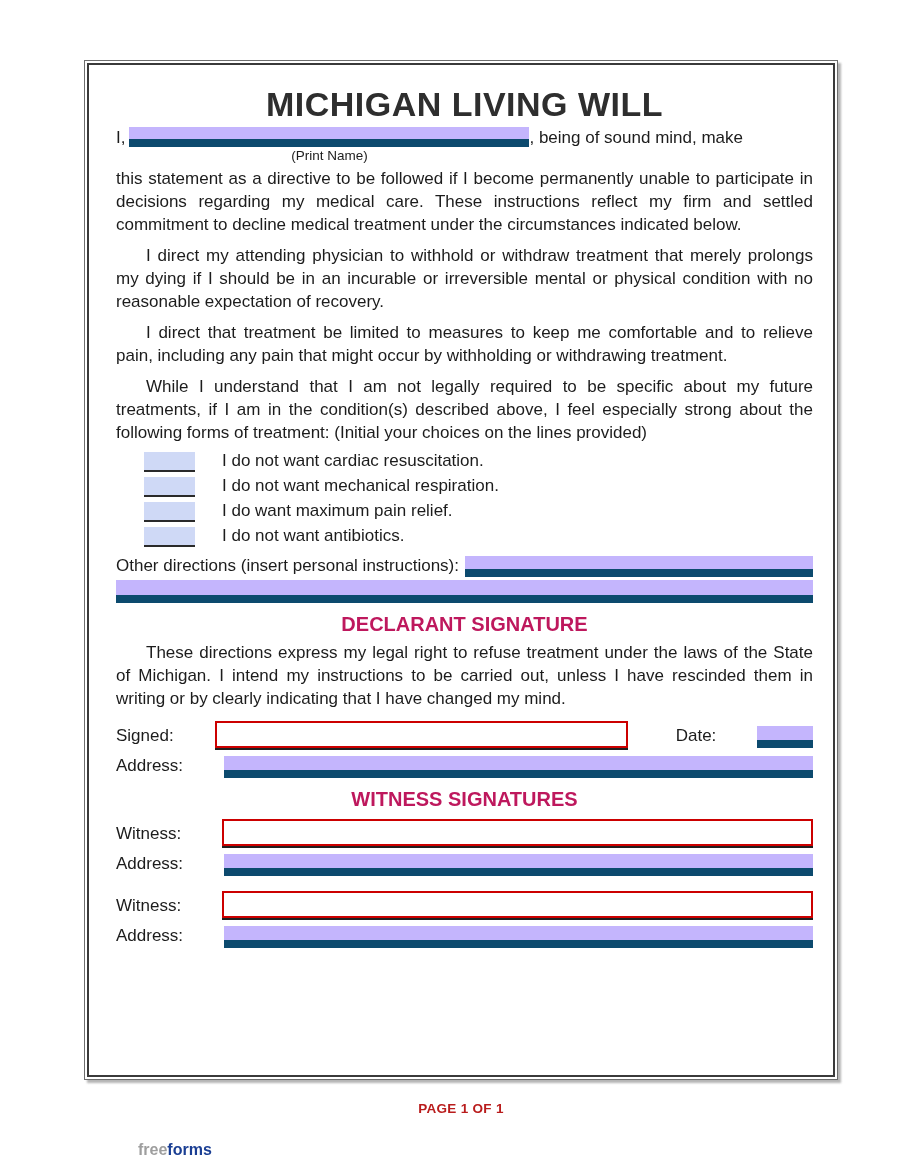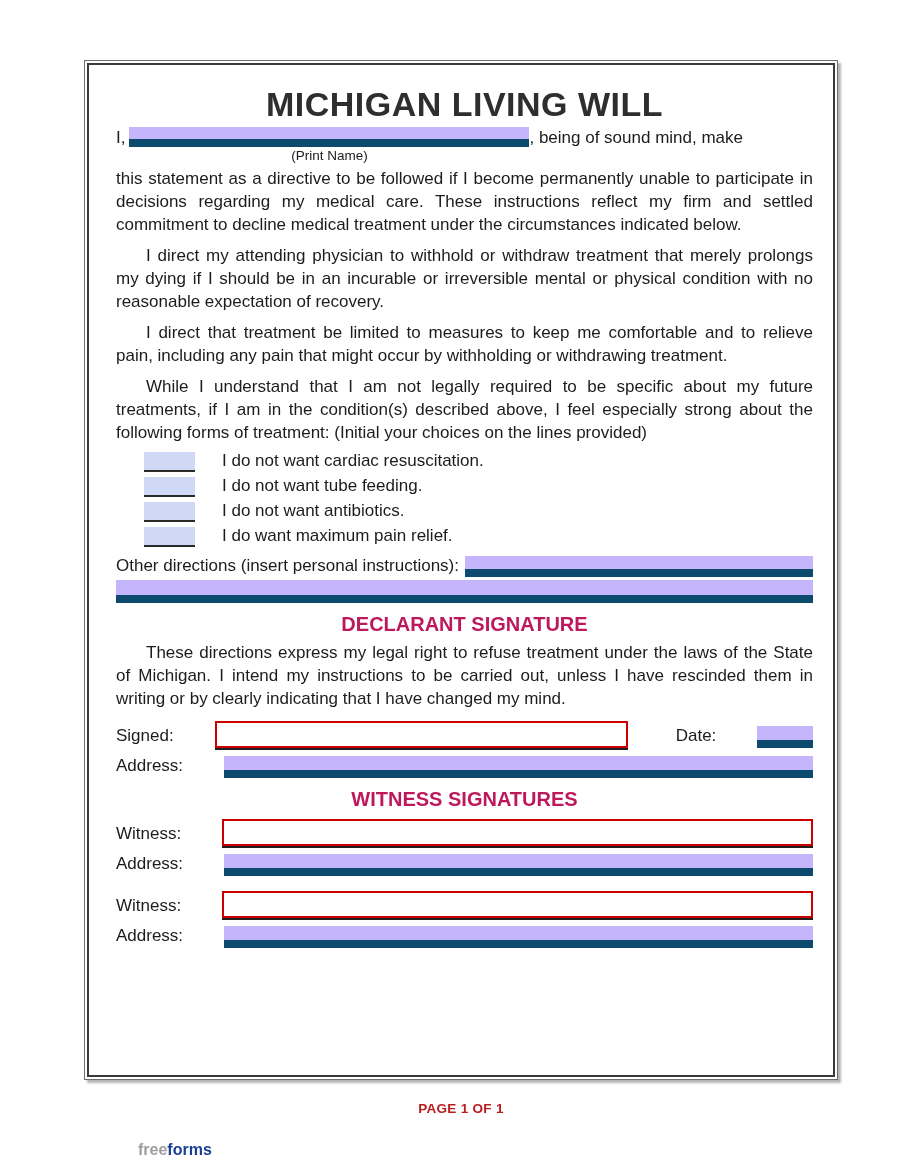--- a/index.html
+++ b/index.html
@@ -114,29 +114,29 @@
       <p class="para">I direct that treatment be limited to measures to keep me comfortable and to relieve pain, including any pain that might occur by withholding or withdrawing treatment.</p>
       <p class="para tight">While I understand that I am not legally required to be specific about my future treatments, if I am in the condition(s) described above, I feel especially strong about the following forms of treatment: (Initial your choices on the lines provided)</p>
 
       <div class="options">
         <div class="option-row">
           <span class="initial-box"></span>
           <span class="option-label">I do not want cardiac resuscitation.</span>
         </div>
         <div class="option-row">
           <span class="initial-box"></span>
-          <span class="option-label">I do not want tube feeding.</span>
+          <span class="option-label">I do not want mechanical respiration.</span>
+        </div>
+        <div class="option-row">
+          <span class="initial-box"></span>
+          <span class="option-label">I do want maximum pain relief.</span>
         </div>
         <div class="option-row">
           <span class="initial-box"></span>
           <span class="option-label">I do not want antibiotics.</span>
-        </div>
-        <div class="option-row">
-          <span class="initial-box"></span>
-          <span class="option-label">I do want maximum pain relief.</span>
         </div>
       </div>
 
       <div class="other-line">
         <span class="other-label">Other directions (insert personal instructions):</span>
         <span class="field other-field-1"></span>
       </div>
       <span class="field other-field-2"></span>
 
       <h2 class="section-heading">DECLARANT SIGNATURE</h2>

